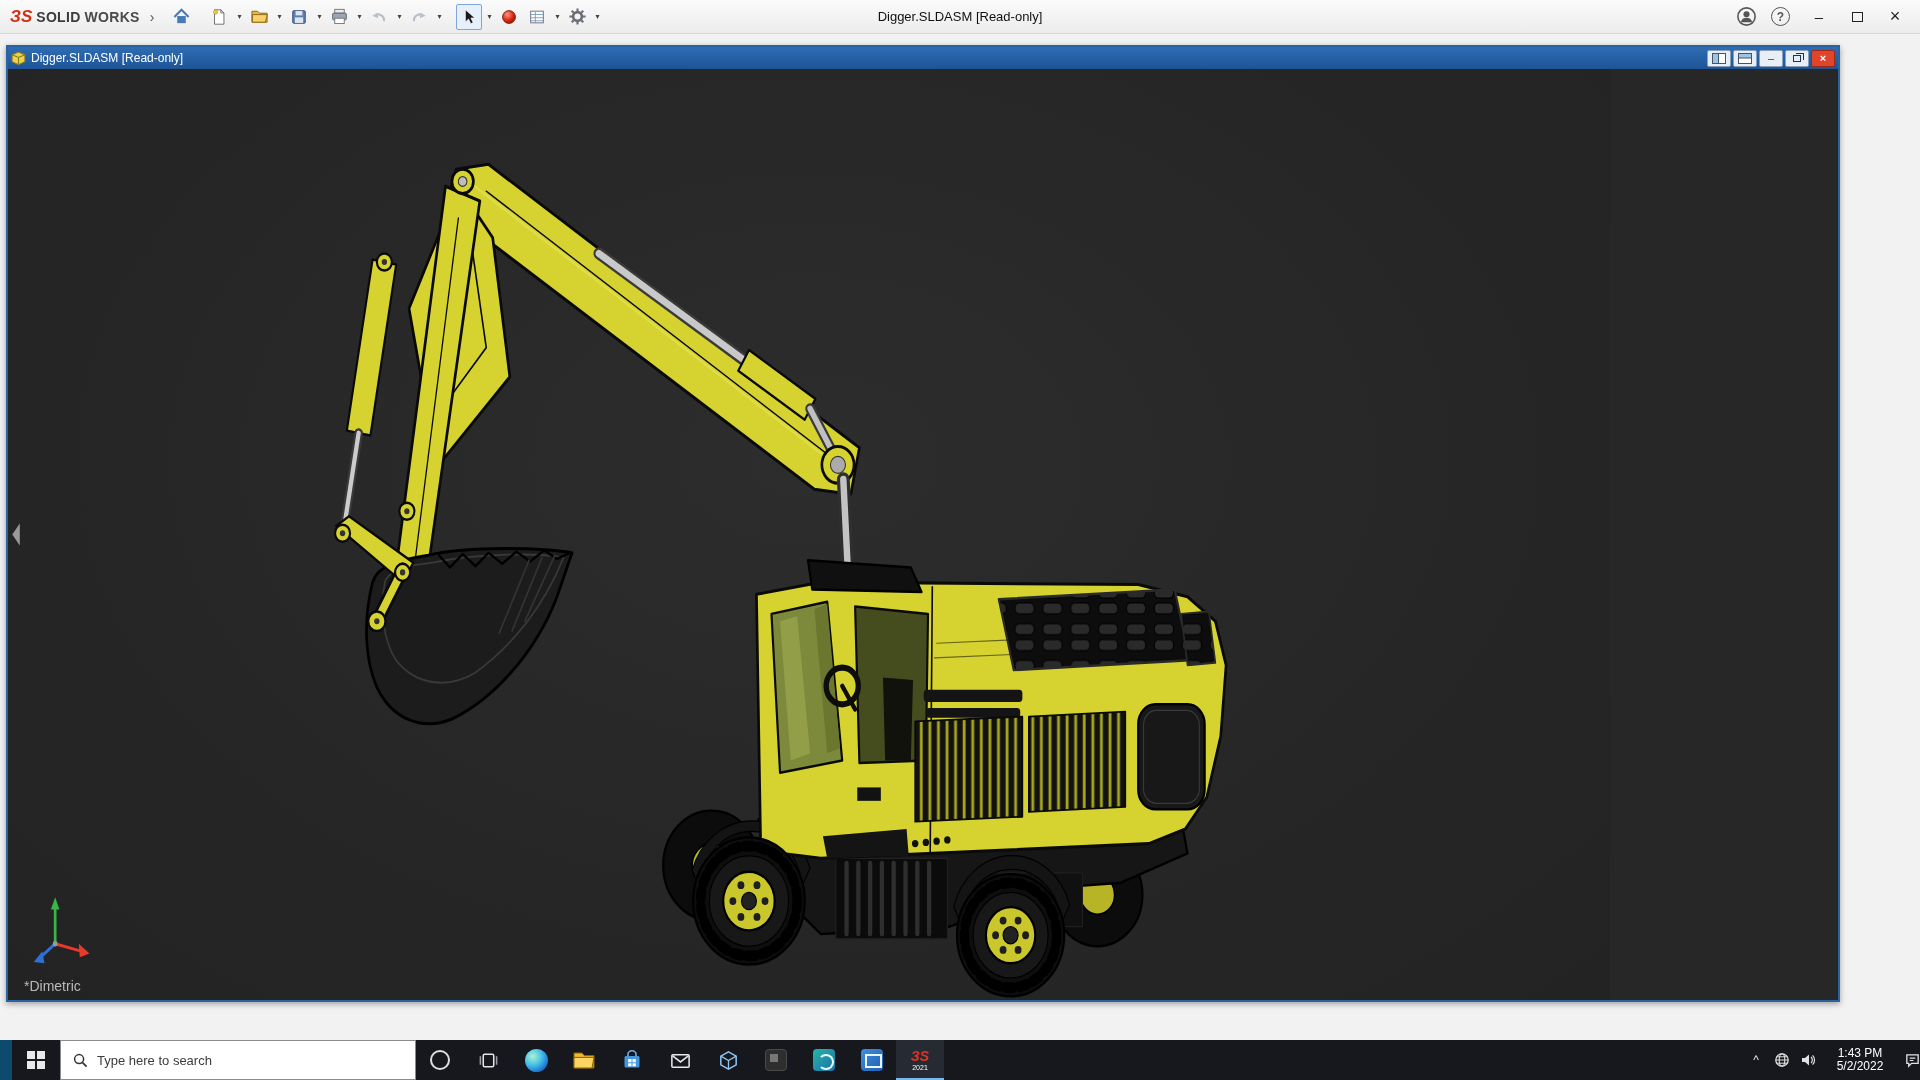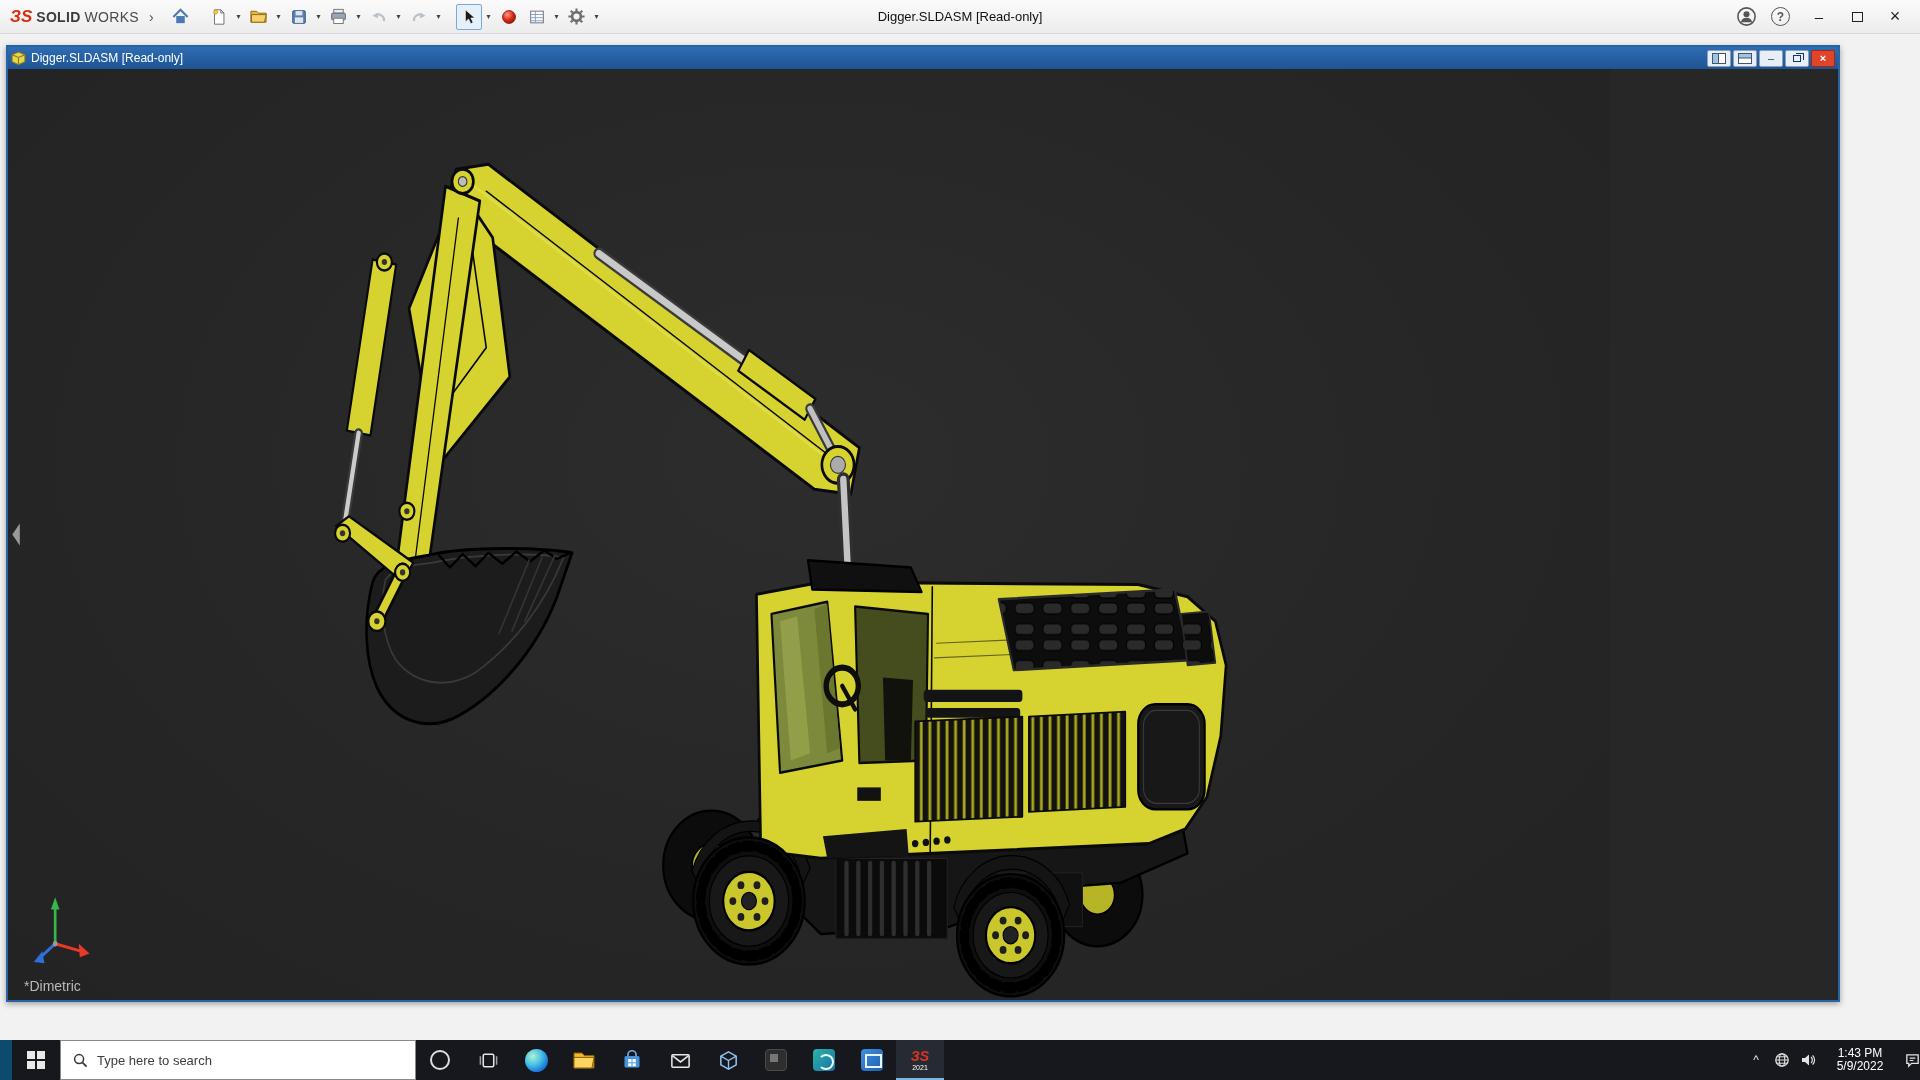--- a/index.html
+++ b/index.html
@@ -6,21 +6,21 @@
   html,body { width:1920px; height:1080px; background:#000; font-family:"Liberation Sans","DejaVu Sans",sans-serif; }
   .screen { position:relative; width:1920px; height:1080px; overflow:hidden; background:#0c4a6e; }
 
   
   .app-titlebar { position:absolute; top:0; left:0; width:1920px; height:34px;
     background:linear-gradient(#fbfbfb,#ececec); border-bottom:1px solid #d8d8d8;
     display:flex; align-items:center; padding:0 6px; z-index:50; }
   .brand { display:flex; align-items:baseline; gap:4px; margin-left:4px; }
   .brand-mark { color:#d42e12; font-weight:bold; font-style:italic; font-size:17px; }
   .brand-bold { font-weight:bold; color:#3c3c3c; font-size:14px; letter-spacing:.3px; }
-  .brand-light { font-weight:normal; color:#4a4a4a; font-size:14px; letter-spacing:.3px; }
+  .brand-light { font-weight:bold; color:#4a4a4a; font-size:14px; letter-spacing:.3px; }
   .expand-chevron { color:#555; font-size:14px; margin:0 14px 0 10px; }
   .toolbar { display:flex; align-items:center; gap:2px; }
   .tbtn { height:26px; min-width:26px; display:flex; align-items:center; justify-content:center; border:1px solid transparent; border-radius:2px; }
   .tbtn.active { border:1px solid #7da7d8; background:#e6f0fb; }
   .tbtn.disabled { opacity:.38; }
   .caret { font-size:8px; color:#444; width:10px; text-align:center; }
   .tb-gap { width:8px; }
   .app-title { position:absolute; left:50%; transform:translateX(-50%); top:0; height:34px; line-height:34px; font-size:13px; color:#111; white-space:nowrap; }
   .right-controls { margin-left:auto; display:flex; align-items:center; }
   .help-btn { width:19px; height:19px; border:1.6px solid #555; border-radius:50%; color:#555; font-weight:bold; font-size:12px; display:flex; align-items:center; justify-content:center; margin:0 10px; }
@@ -456,21 +456,21 @@
           </svg>
       </div>
       <div class="tray-btn">
         <svg width="16" height="16" viewBox="0 0 16 16">
             <polygon points="2,6 5,6 9,2.6 9,13.4 5,10 2,10" fill="#e2e2e2"></polygon>
             <path d="M11 5 a4 4 0 0 1 0 6 M12.6 3.4 a6.4 6.4 0 0 1 0 9.2" fill="none" stroke="#e2e2e2" stroke-width="1.2"></path>
           </svg>
       </div>
       <div class="tray-clock">
         <div>1:43 PM</div>
-        <div>5/9/2022</div>
+        <div>5/2/2022</div>
       </div>
       <div class="tray-btn">
         <svg width="17" height="17" viewBox="0 0 18 18">
             <path d="M3 3 h12 v9 h-7 l-3 3 v-3 h-2 Z" fill="none" stroke="#e2e2e2" stroke-width="1.4"></path>
             <path d="M6 6.5 h6 M6 9 h4" stroke="#e2e2e2" stroke-width="1.2"></path>
           </svg>
       </div>
       <div class="show-desktop"></div>
     </div>
   </footer>

